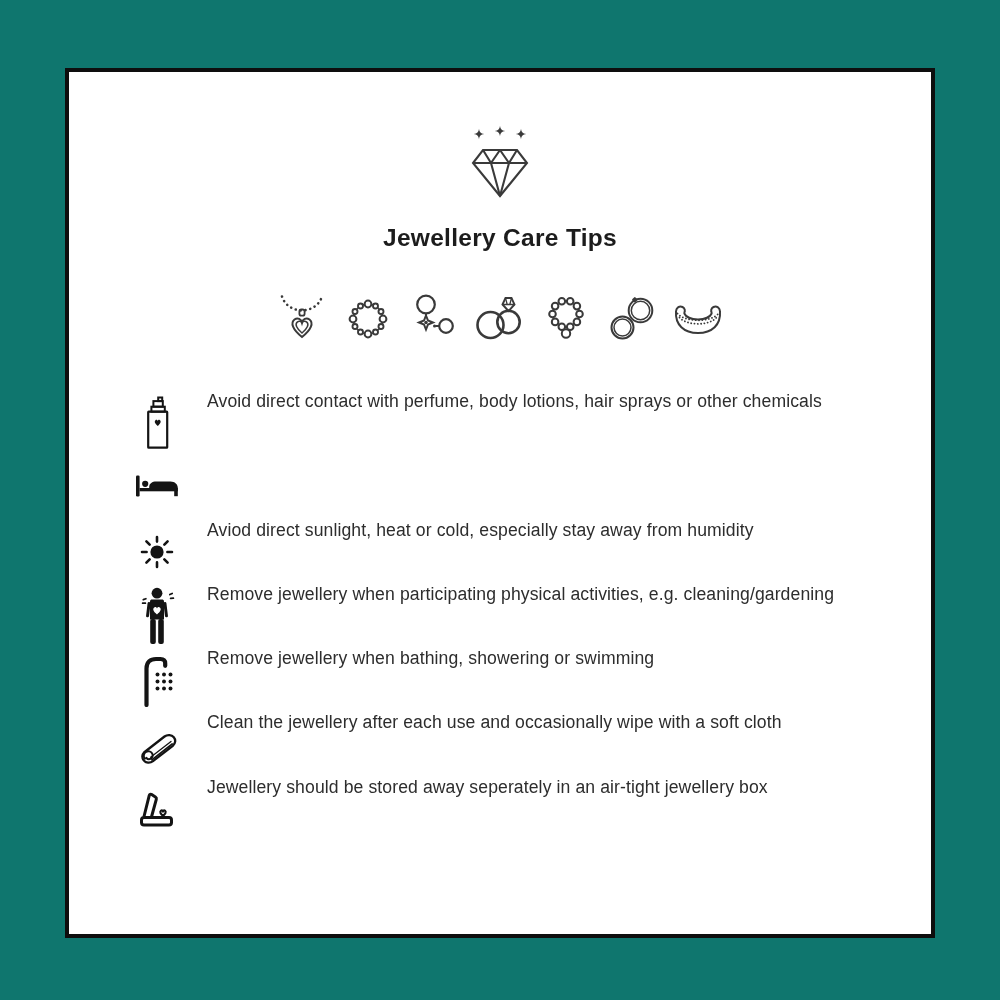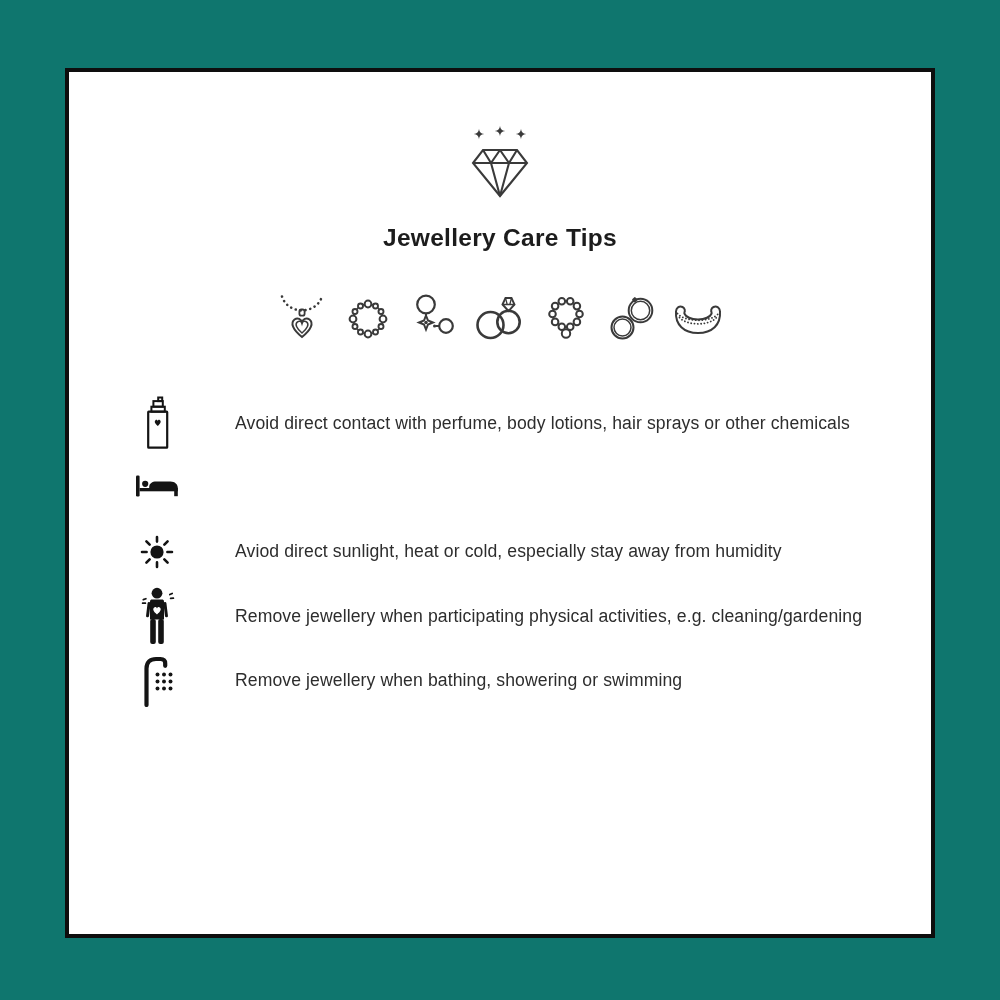--- a/index.html
+++ b/index.html
@@ -6,21 +6,21 @@
   .canvas{position:relative;width:1000px;height:1000px;background:#0f766e;overflow:hidden;
           font-family:"Liberation Sans","DejaVu Sans",sans-serif;}
   .frame{position:absolute;left:65px;top:68px;width:862px;height:862px;border:4px solid #0e0e0e;background:#fff;}
   .header-diamond{position:absolute;left:0;top:52px;width:100%;display:flex;justify-content:center;}
   .page-title{position:absolute;left:0;top:152px;width:100%;margin:0;text-align:center;
               font-size:24.5px;font-weight:bold;letter-spacing:.3px;color:#1c1c1c;}
   .jewelry-row{position:absolute;left:0;top:216px;width:100%;display:flex;justify-content:center;
                align-items:center;gap:8px;}
   .jewelry-row .jic{width:58px;height:60px;display:flex;align-items:center;justify-content:center;}
   .tips{position:absolute;left:62px;top:319px;right:36px;}
-  .tip{display:flex;align-items:center;height:64.3px;gap:28px;}
+  .tip{display:flex;height:64.3px;}
   .tip-ic{flex:0 0 52px;width:52px;display:flex;align-items:center;justify-content:center;}
   .tip-tx{margin:0 0 0 24px;font-size:17.6px;letter-spacing:.1px;color:#2d2d2d;white-space:nowrap;}
   svg{display:block;}
 </style>
 </head>
 <body>
 
 <div class="canvas">
   <div class="frame">
 
@@ -184,17 +184,38 @@
               <circle cx="27" cy="28.5" r="1.95"></circle>
               <circle cx="33.5" cy="28.5" r="1.95"></circle>
             <circle cx="20.5" cy="35.5" r="1.95"></circle>
               <circle cx="27" cy="35.5" r="1.95"></circle>
               <circle cx="33.5" cy="35.5" r="1.95"></circle>
           </svg>
         </span>
         <p class="tip-tx">Remove jewellery when bathing, showering or swimming</p>
       </div>
 
-
+      <div class="tip">
+        <span class="tip-ic">
+          <svg width="50" height="40" viewBox="0 0 50 40" fill="none" stroke="#141414" stroke-linejoin="round" stroke-linecap="round">
+            <path stroke-width="2.3" d="M12,27.5 L32.5,11.5 C35.4,9.3 39.6,9.6 41.8,12.2 C44,14.8 43.5,18.6 40.8,20.8 L21,36.2 C18,38.5 13.8,38.1 11.7,35.4 C9.8,32.9 9.9,29.6 12,27.5 Z"></path>
+            <path stroke-width="2" d="M12.8,33.8 C11,31.5 11.6,28.3 14,26.9 C16.2,25.6 19,26.3 20.2,28.5 C21.2,30.3 20.6,32.6 18.8,33.7 C17.3,34.6 15.4,34.2 14.4,32.8"></path>
+            <path stroke-width="1.7" d="M19.8,34.8 L40.2,19"></path>
+            <path stroke-width="1.3" d="M18.6,32.2 L39,16.4"></path>
+          </svg>
+        </span>
+        <p class="tip-tx">Clean the jewellery after each use and occasionally wipe with a soft cloth</p>
+      </div>
+
+      <div class="tip">
+        <span class="tip-ic">
+          <svg width="46" height="44" viewBox="0 0 46 44" fill="none" stroke="#141414" stroke-linejoin="round">
+            <rect x="7.5" y="30.5" width="30" height="7.5" rx="2.5" stroke-width="3"></rect>
+            <path stroke-width="3" d="M10,29.5 L15.2,8.6 C15.5,7.4 16.6,6.9 17.7,7.6 L21.4,9.9 C22.3,10.5 22.6,11.4 22.3,12.4 L17.6,29.5"></path>
+            <path stroke-width="2.1" d="M29,28.9 C26.5,26.8 25.6,25 26.9,23.8 C27.9,22.9 28.8,23.6 29,24.6 C29.2,23.6 30.1,22.9 31.1,23.8 C32.4,25 31.5,26.8 29,28.9 Z"></path>
+          </svg>
+        </span>
+        <p class="tip-tx">Jewellery should be stored away seperately in an air-tight jewellery box</p>
+      </div>
 
     </div>
   </div>
 </div>
 
 </body></html>

